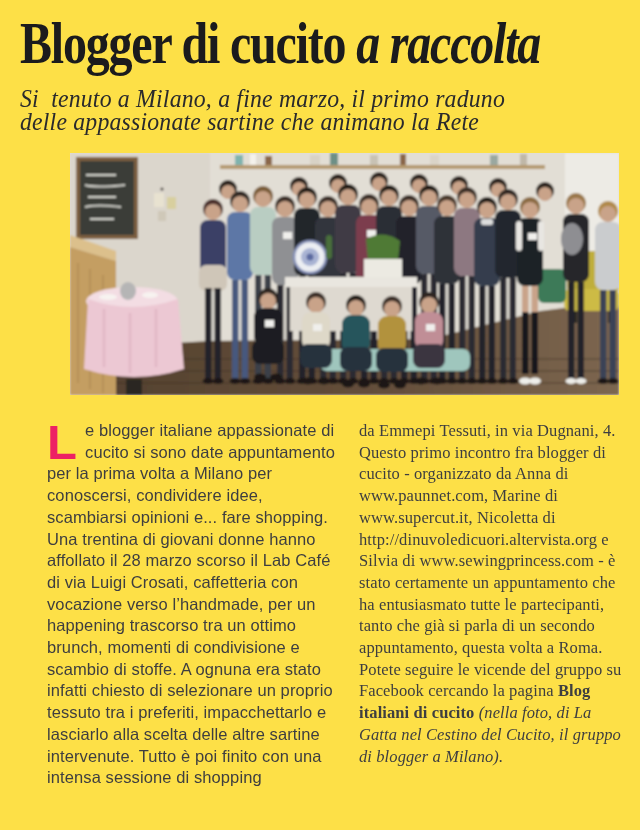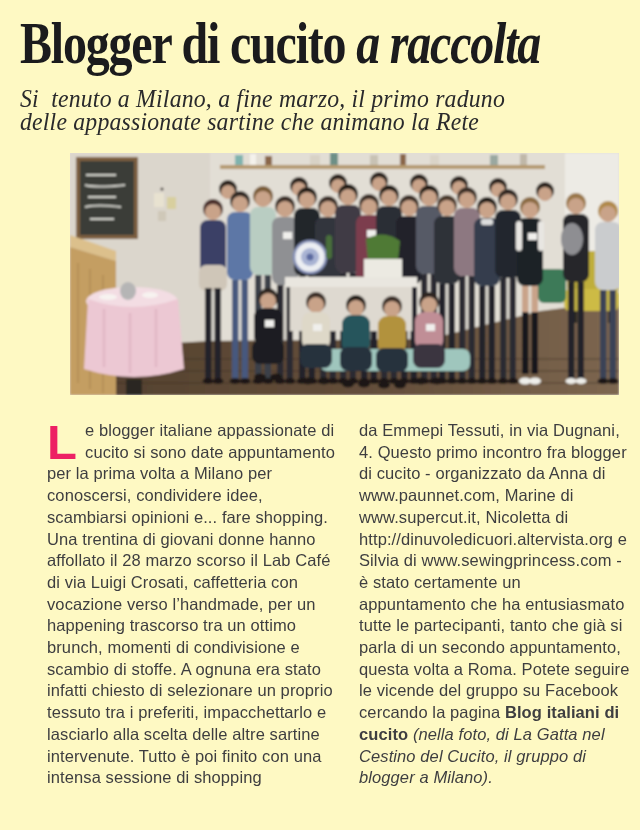--- a/index.html
+++ b/index.html
@@ -1,19 +1,19 @@
 <!DOCTYPE html>
 <html><head>
 <meta charset="utf-8">
 <style>
   html,body{margin:0;padding:0;background:#ffffff;}
   .page{
     position:relative;
     width:640px;height:830px;
-    background:#fef9c3;
+    background:#fde047;
     overflow:hidden;
     font-family:"Liberation Sans",sans-serif;
   }
   .headline{
     position:absolute;left:20px;top:12px;margin:0;
     font-family:"Liberation Serif",serif;
     font-weight:bold;
     font-size:60px;line-height:62px;
     letter-spacing:-1.5px;
     color:#1b1b1d;
@@ -40,21 +40,21 @@
     background:#e2ded5;
   }
   .columns{
     position:absolute;left:47px;top:420px;
     display:flex;gap:22px;
     color:#3e3e40;
     font-size:16.5px;line-height:21.7px;
     letter-spacing:0.1px;
   }
   .col-left{width:290px;}
-  .col-right{width:272px;}
+  .col-right{width:272px;font-family:Liberation Serif, serif;}
   .dropcap{
     float:left;
     font-family:"Liberation Sans",sans-serif;
     font-weight:bold;
     font-size:49px;line-height:37px;
     color:#ed2164;
     margin:4px 8px 0 0;
   }
   .bold-run{font-weight:bold;}
   .italic-run{font-style:italic;}

